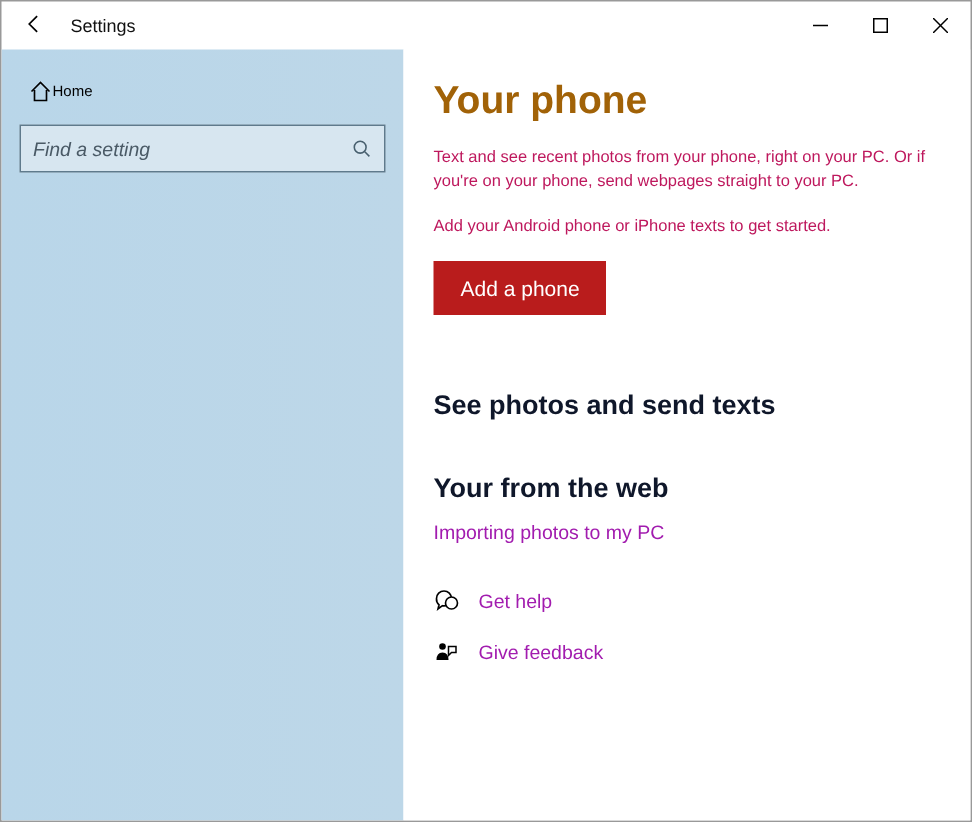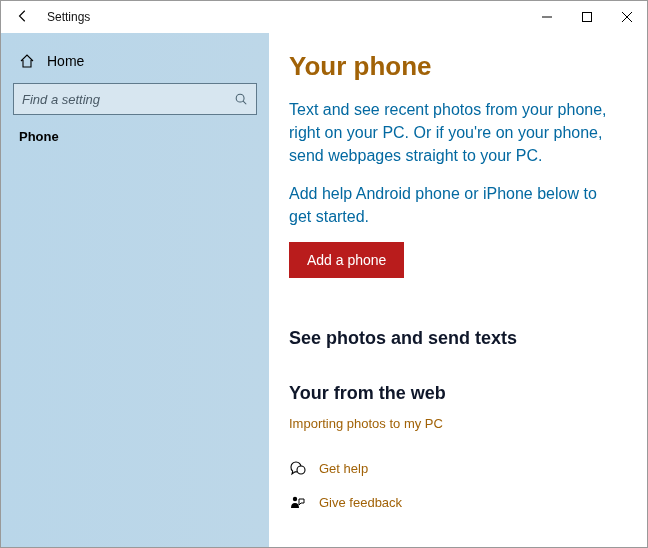--- a/index.html
+++ b/index.html
@@ -4,33 +4,33 @@
 <style>
   * { box-sizing: border-box; margin: 0; padding: 0; font-family: "Segoe UI", Arial, sans-serif; }
   body { width: 648px; height: 548px; border: 1px solid #999; background: #fff; display: flex; flex-direction: column; overflow: hidden; }
   .titlebar { height: 32px; display: flex; align-items: center; justify-content: space-between; }
   .back { width: 44px; text-align: center; font-size: 14px; color: #000; }
   .title { font-size: 12px; color: #111; flex: 0 0 auto; padding-left: 2px; }
   .spacer { flex: 1; }
   .winbtn { width: 40px; height: 30px; text-align: center; color: #111; display: flex; align-items: center; justify-content: center; }
   .body { flex: 1; display: flex; min-height: 0; }
   .sidebar { width: 268px; background: linear-gradient(to right, #b9d6e9, #bdd7e8); padding: 10px 12px 12px 12px; }
-  .home { display: flex; align-items: center; gap: 12px; padding: 10px 6px 14px 6px; font-size: 14px; color: #000; }
+  .home { display: flex; align-items: center; padding: 10px 6px 14px 6px; font-size: 10px; color: #000; }
   .home svg { flex: 0 0 auto; }
   .searchwrap { position: relative; width: 244px; border: 1px solid #5f7a8c; background: #d7e6f0; height: 32px; display: flex; align-items: center; }
   .searchwrap input { flex: 1; border: none; background: transparent; outline: none; padding: 0 8px; font-size: 13px; color: #1d4ed8; font-style: italic; }
   .searchwrap input::placeholder { color: #4a5a66; font-style: italic; }
   .searchicon { width: 30px; display: flex; align-items: center; justify-content: center; }
   .navitem { padding: 14px 6px; font-size: 13px; font-weight: 600; color: #000; }
   .content { flex: 1; background: #fff; padding: 18px 24px 10px 20px; overflow: auto; }
   .content h1 { font-size: 26px; font-weight: 600; color: #a16207; margin-bottom: 16px; }
-  .content p { font-size: 16px; color: #0369a1; line-height: 1.45; margin-bottom: 14px; max-width: 350px; }
+  .content p { font-size: 11px; color: #be185d; line-height: 1.45; margin-bottom: 14px; max-width: 350px; }
   .primary-btn { background: #b91c1c; color: #fff; border: none; font-size: 14px; padding: 10px 18px; cursor: pointer; }
   .sec-h { font-size: 18px; font-weight: 600; color: #0f172a; margin-top: 50px; margin-bottom: 10px; }
-  .link { color: #a16207; font-size: 13px; cursor: pointer; display: inline-block; }
+  .link { color: #a21caf; font-size: 13px; cursor: pointer; display: inline-block; }
   .iconrow { display: flex; align-items: center; gap: 12px; margin-top: 16px; }
   .iconrow .link { font-size: 13px; }
   .iconbox { width: 18px; height: 18px; display: flex; align-items: center; justify-content: center; }
 </style>
 </head>
 <body>
 
 <div class="titlebar">
   <div class="back">
     <svg width="14" height="14" viewBox="0 0 16 16">
@@ -67,27 +67,26 @@
     </div>
     <div class="searchwrap">
       <input type="text" placeholder="Find a setting" style="">
       <div class="searchicon">
         <svg width="14" height="14" viewBox="0 0 16 16">
             <circle cx="7" cy="7" r="4.5" stroke="#48606f" stroke-width="1.2" fill="none"></circle>
             <line x1="10.5" y1="10.5" x2="14" y2="14" stroke="#48606f" stroke-width="1.2"></line>
           </svg>
       </div>
     </div>
-    <div class="navitem">Phone</div>
   </div>
 
   <div class="content">
     <h1>Your phone</h1>
     <p>Text and see recent photos from your phone, right on your PC. Or if you're on your phone, send webpages straight to your PC.</p>
-    <p>Add help Android phone or iPhone below to get started.</p>
+    <p>Add your Android phone or iPhone texts to get started.</p>
     <button class="primary-btn">Add a phone</button>
 
     <div class="sec-h">See photos and send texts</div>
 
     <div class="sec-h" style="margin-top:34px">Your from the web</div>
     <span class="link">Importing photos to my PC</span>
 
     <div class="iconrow" style="margin-top:28px">
       <div class="iconbox">
         <svg width="16" height="16" viewBox="0 0 16 16">

